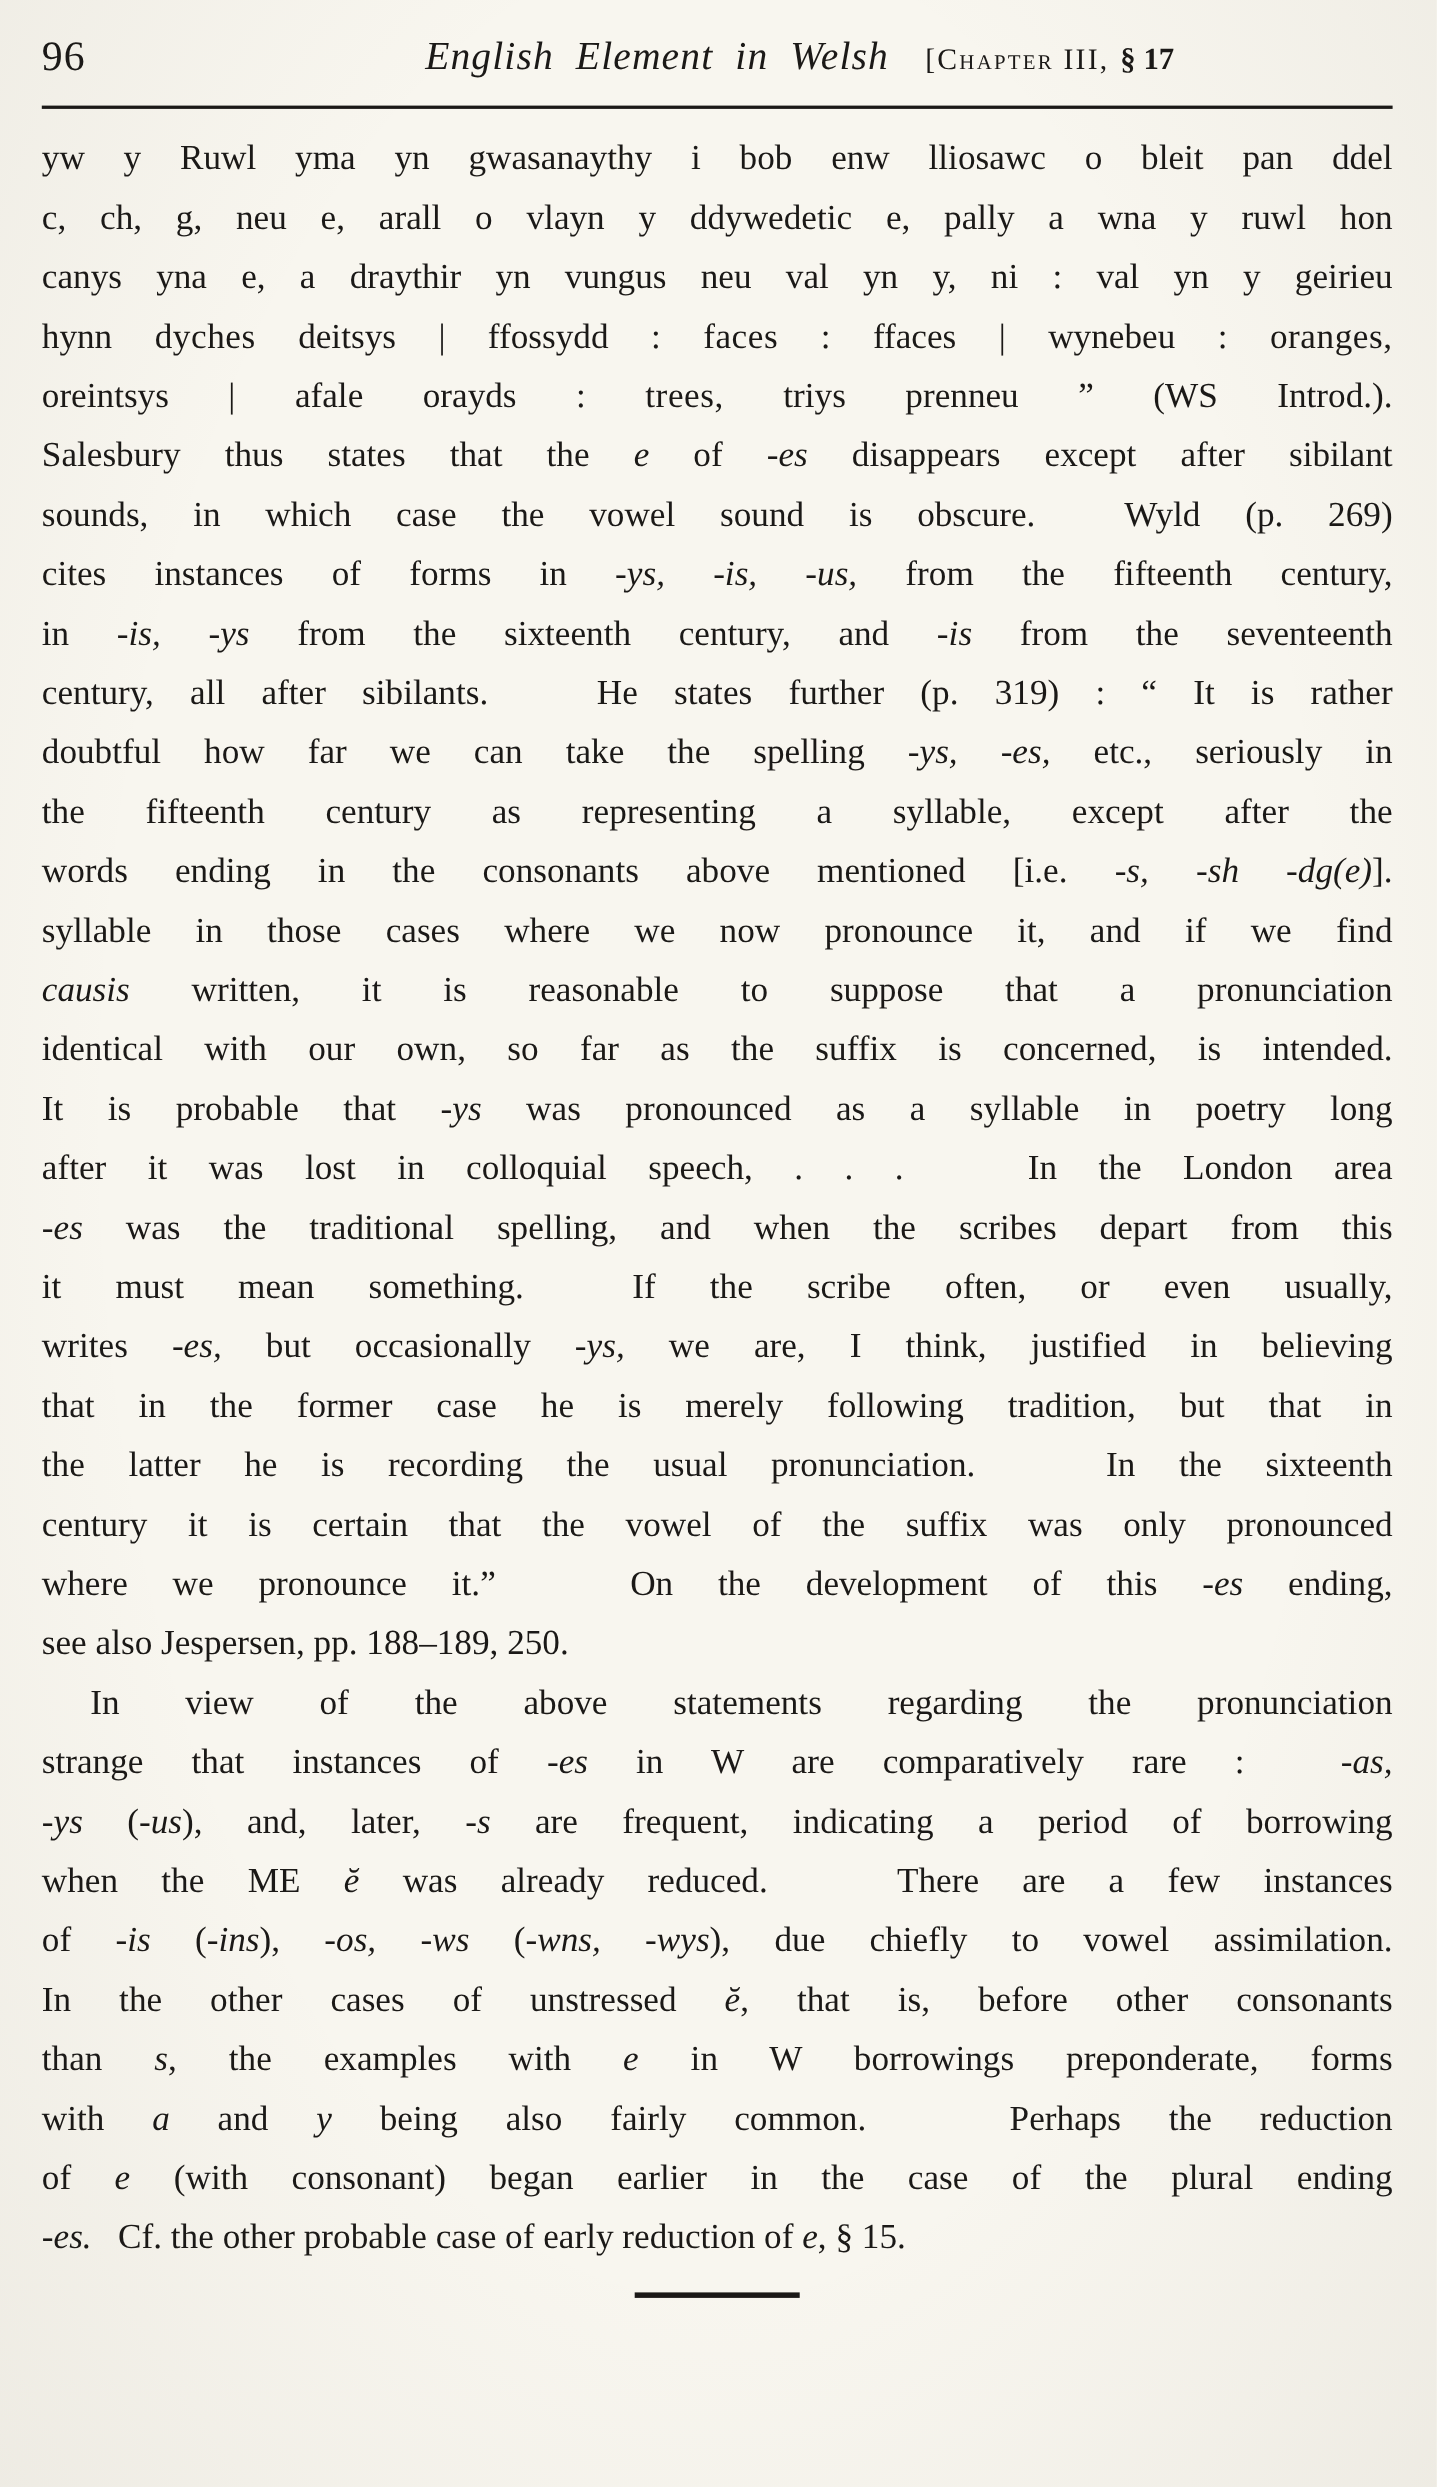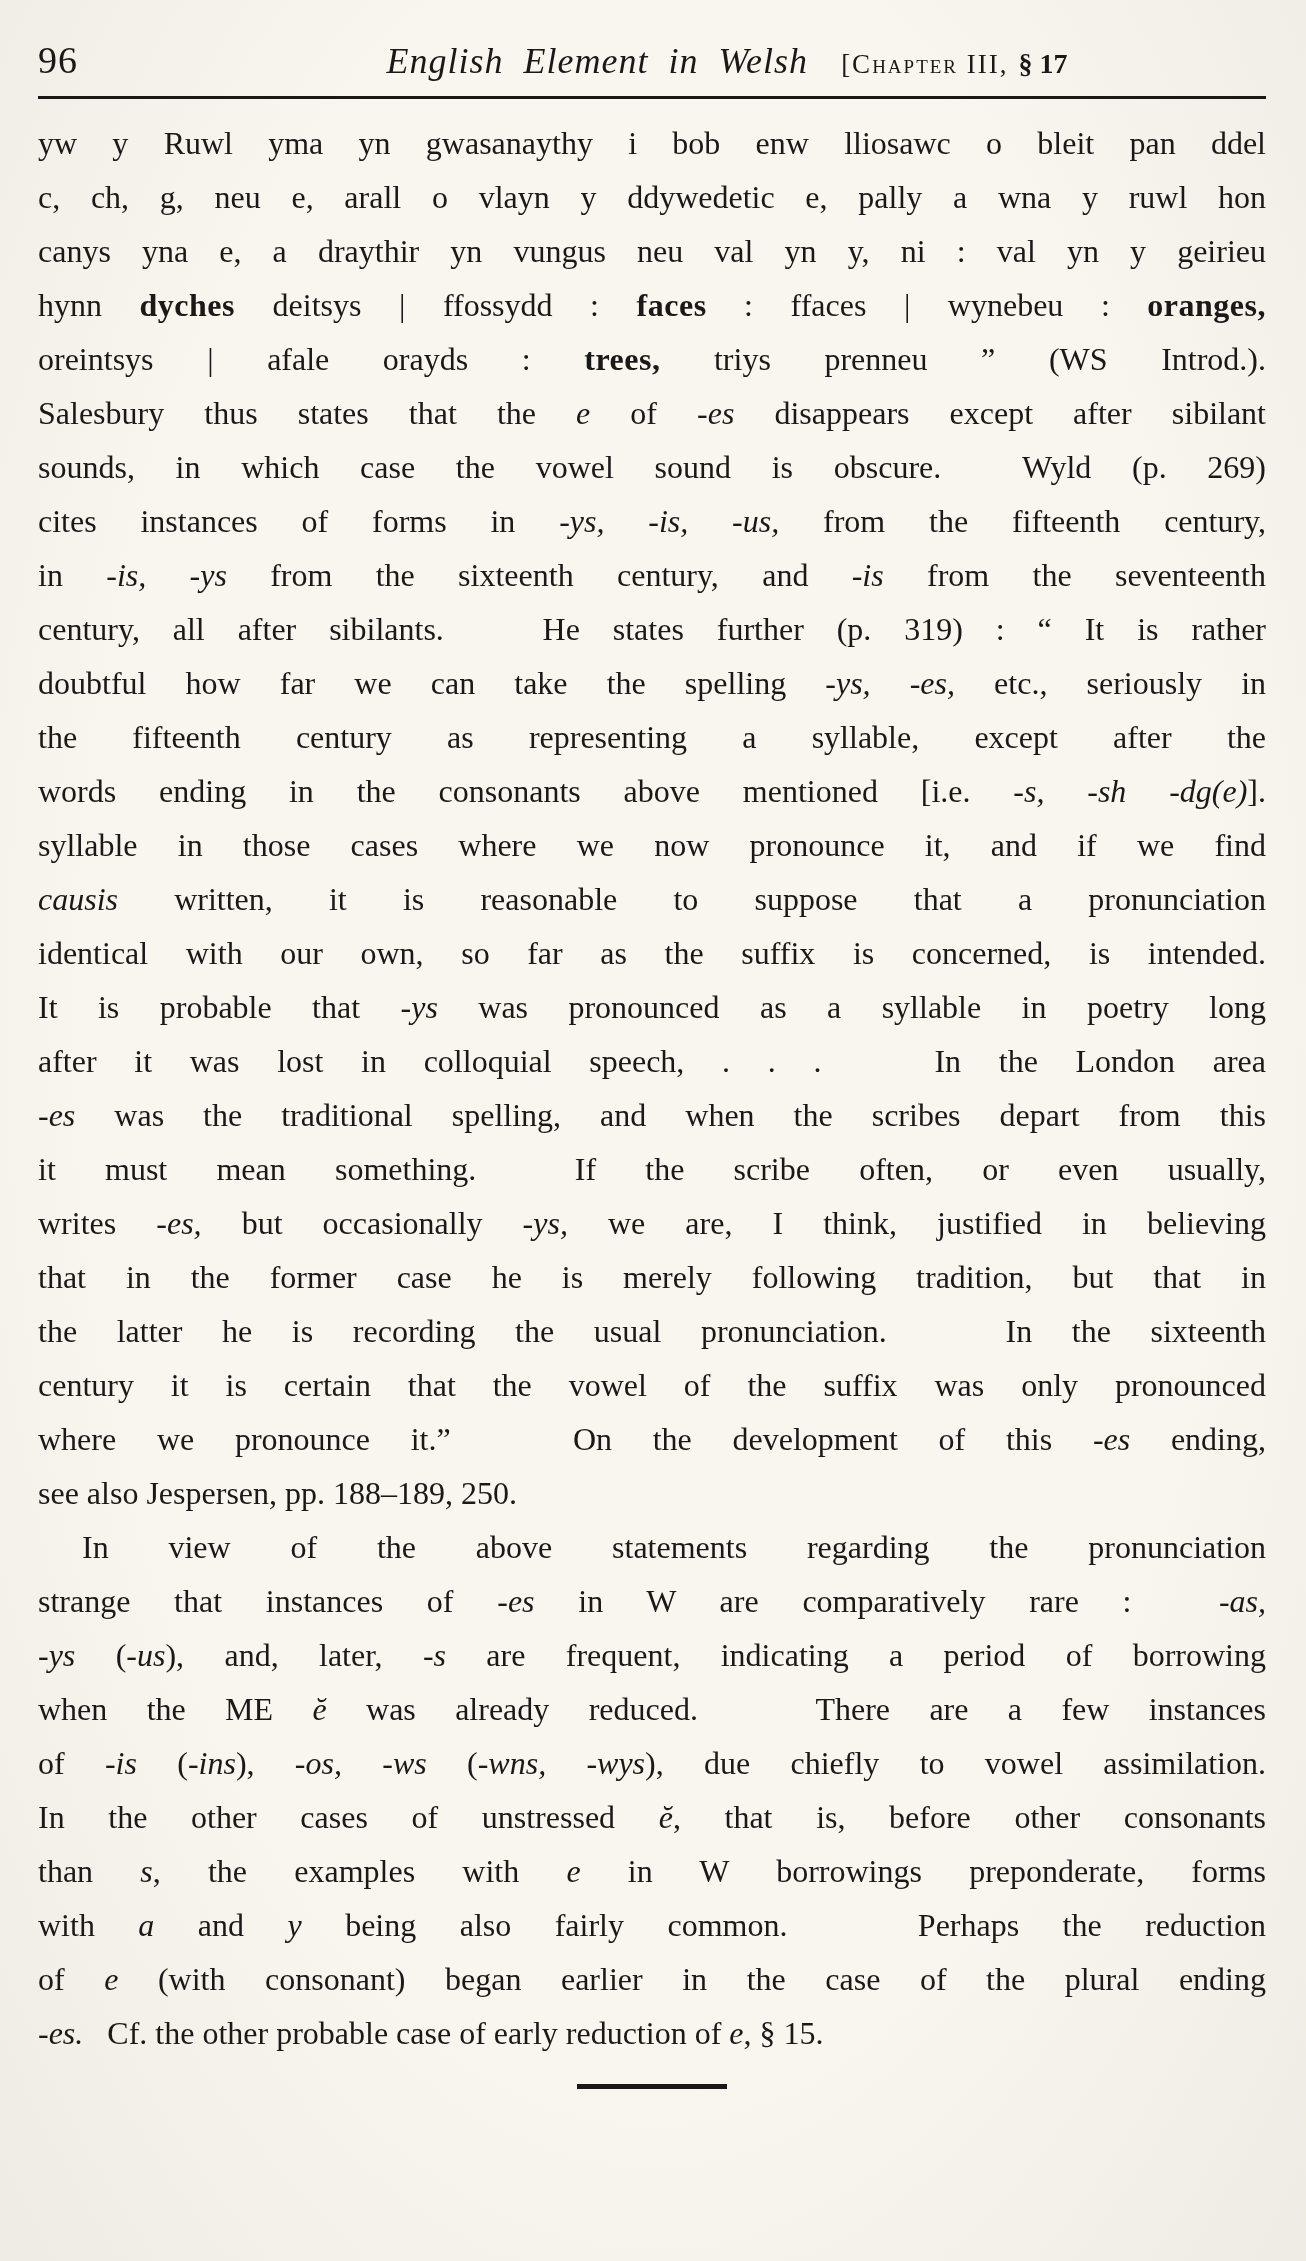--- a/index.html
+++ b/index.html
@@ -20,21 +20,21 @@
     inset: 0;
     pointer-events: none;
     background: radial-gradient(ellipse at 50% 45%, rgba(255,255,255,0) 60%, rgba(120,110,90,0.08) 100%);
   }
   .page {
     padding: 30px 40px 0 38px;
     position: relative;
   }
   .page-header {
     display: flex;
-    align-items: flex-end;
+    align-items: flex-start;
     height: 52px;
   }
   .page-number {
     width: 150px;
     font-size: 38px;
     letter-spacing: 1px;
   }
   .running-head {
     flex: 1;
     text-align: center;
@@ -74,21 +74,21 @@
     text-justify: inter-word;
     white-space: pre-wrap;
   }
   .para .line.last {
     text-align-last: left;
   }
   .para .line.indent {
     text-indent: 44px;
   }
   .para .line .i { font-style: italic; }
-  .para .line .b { font-weight: bold; letter-spacing: 0.5px; }
+  .para .line .b { font-weight: normal; letter-spacing: 0.5px; }
   .signature-rule {
     width: 150px;
     height: 5px;
     background: var(--ink, #1b1917);
     margin: 24px auto 0 auto;
   }
 </style>
 </head>
 <body>
 

